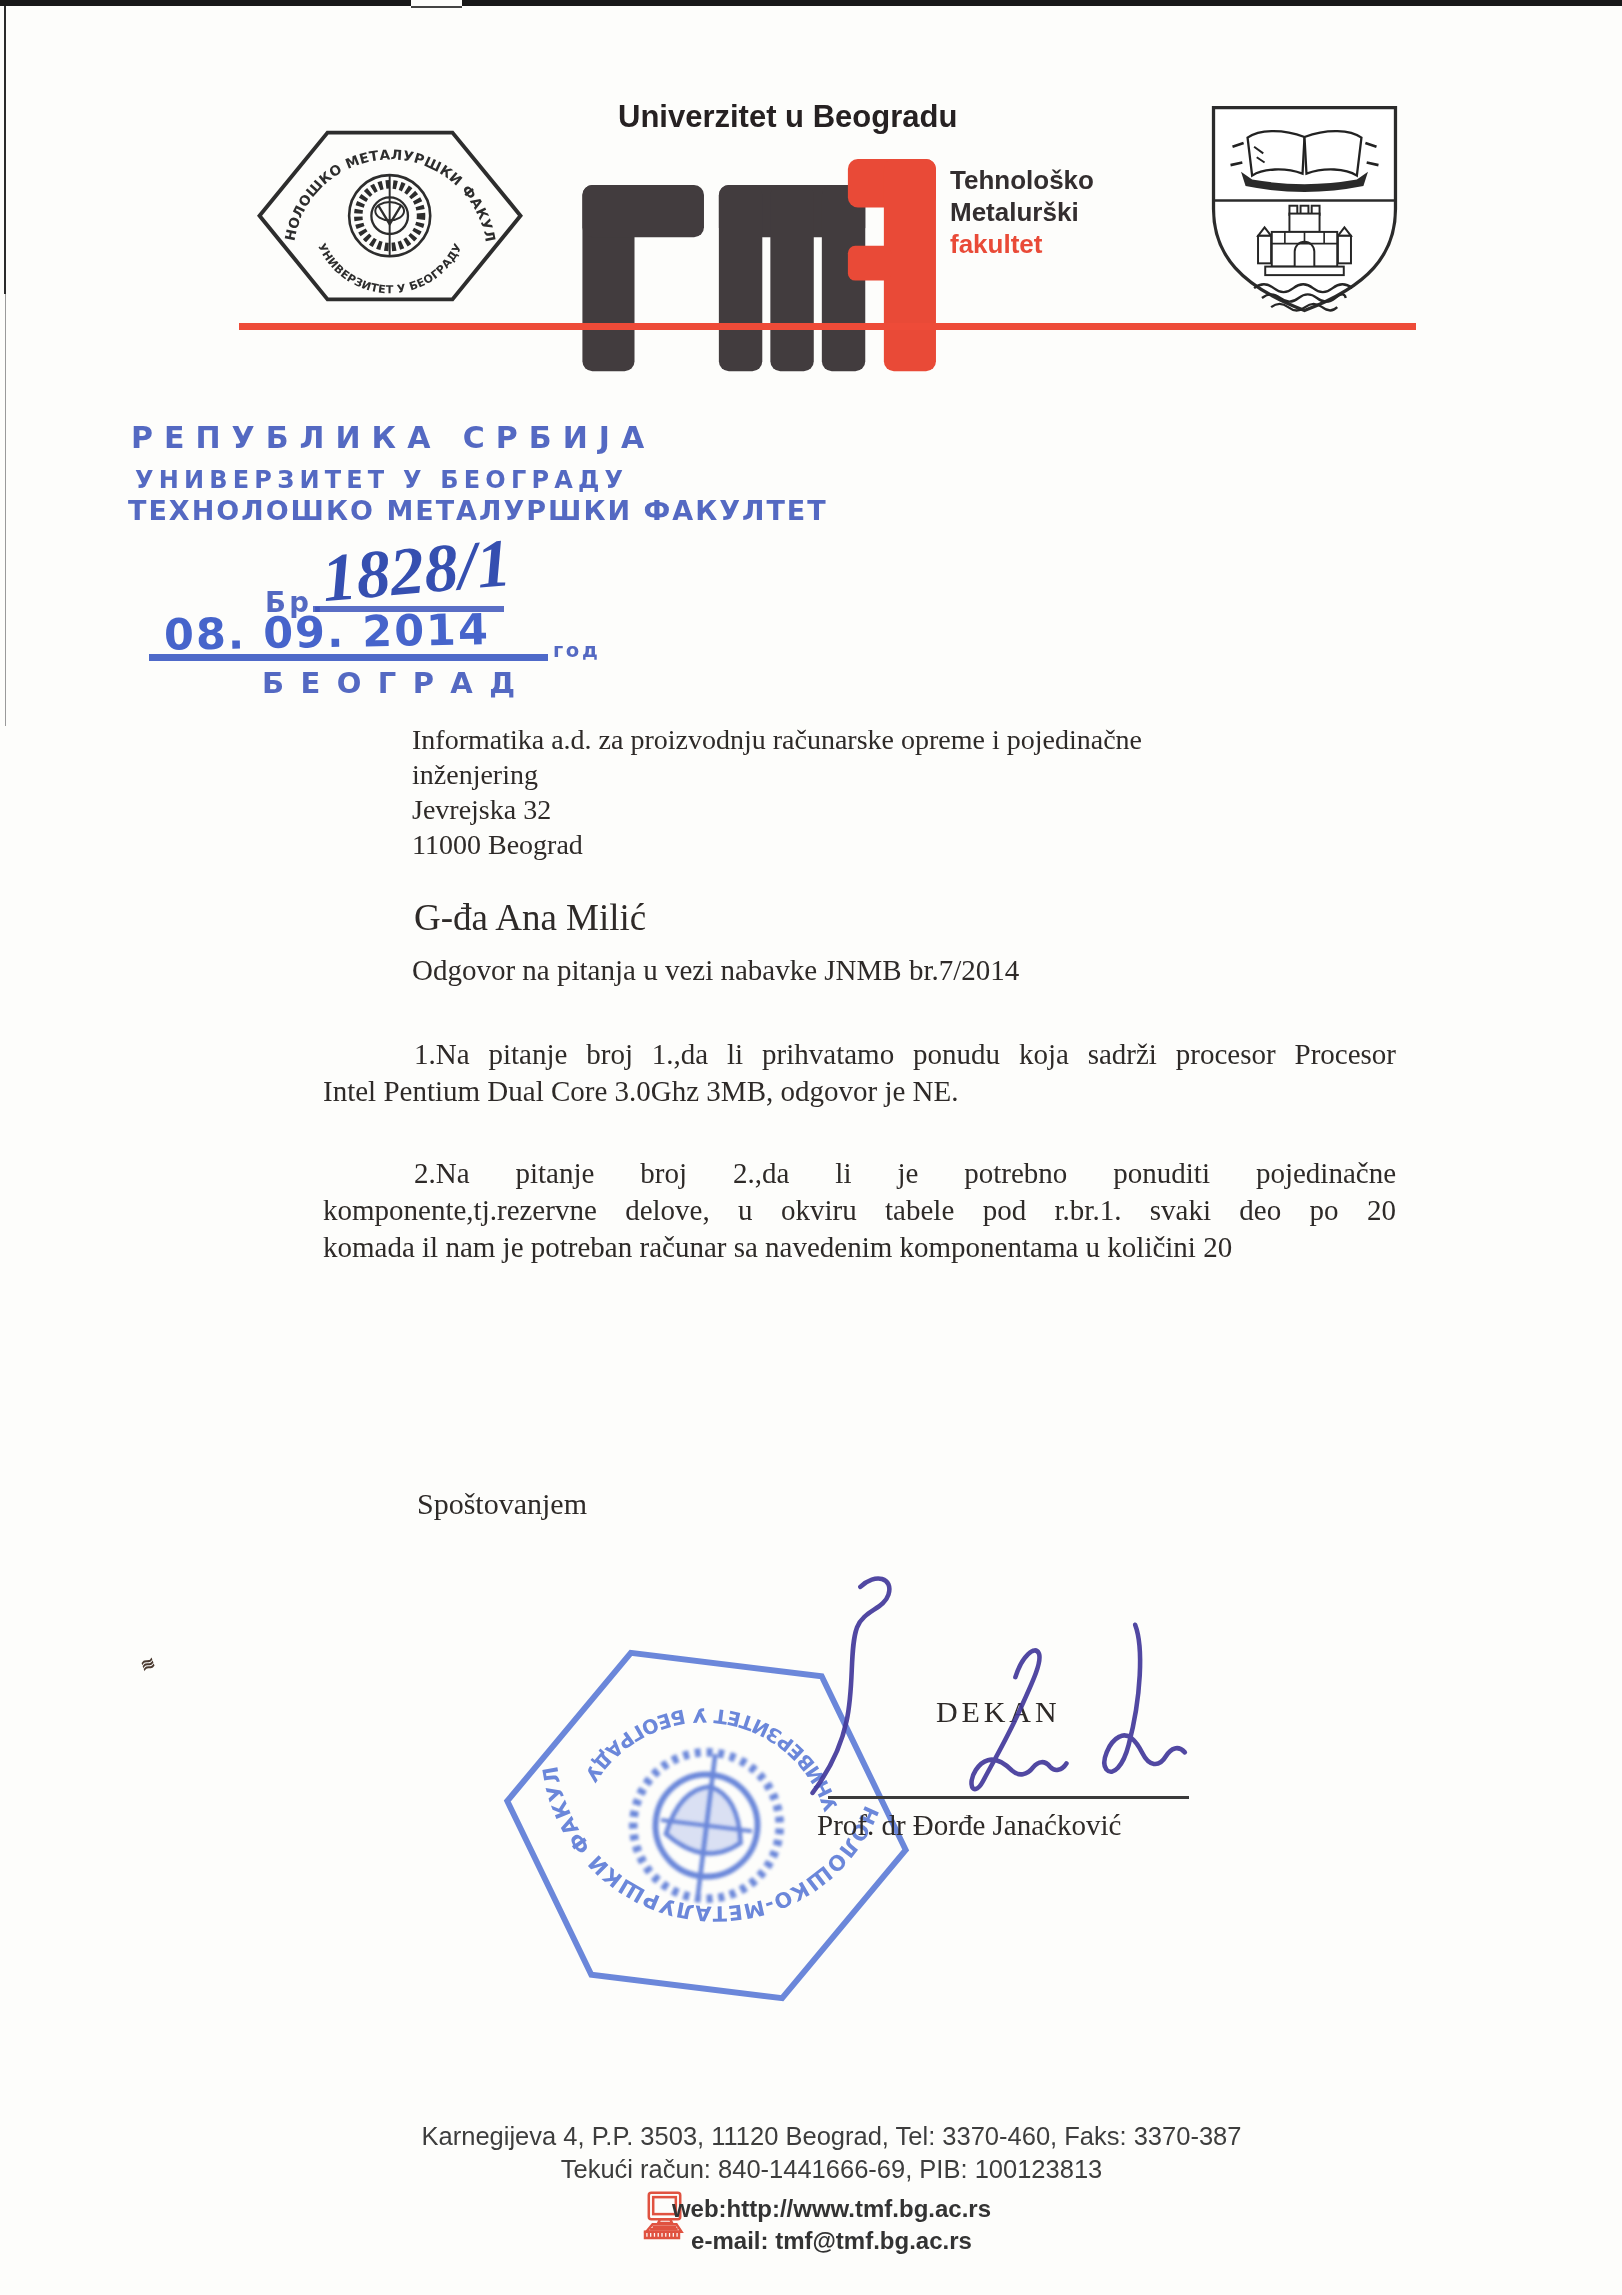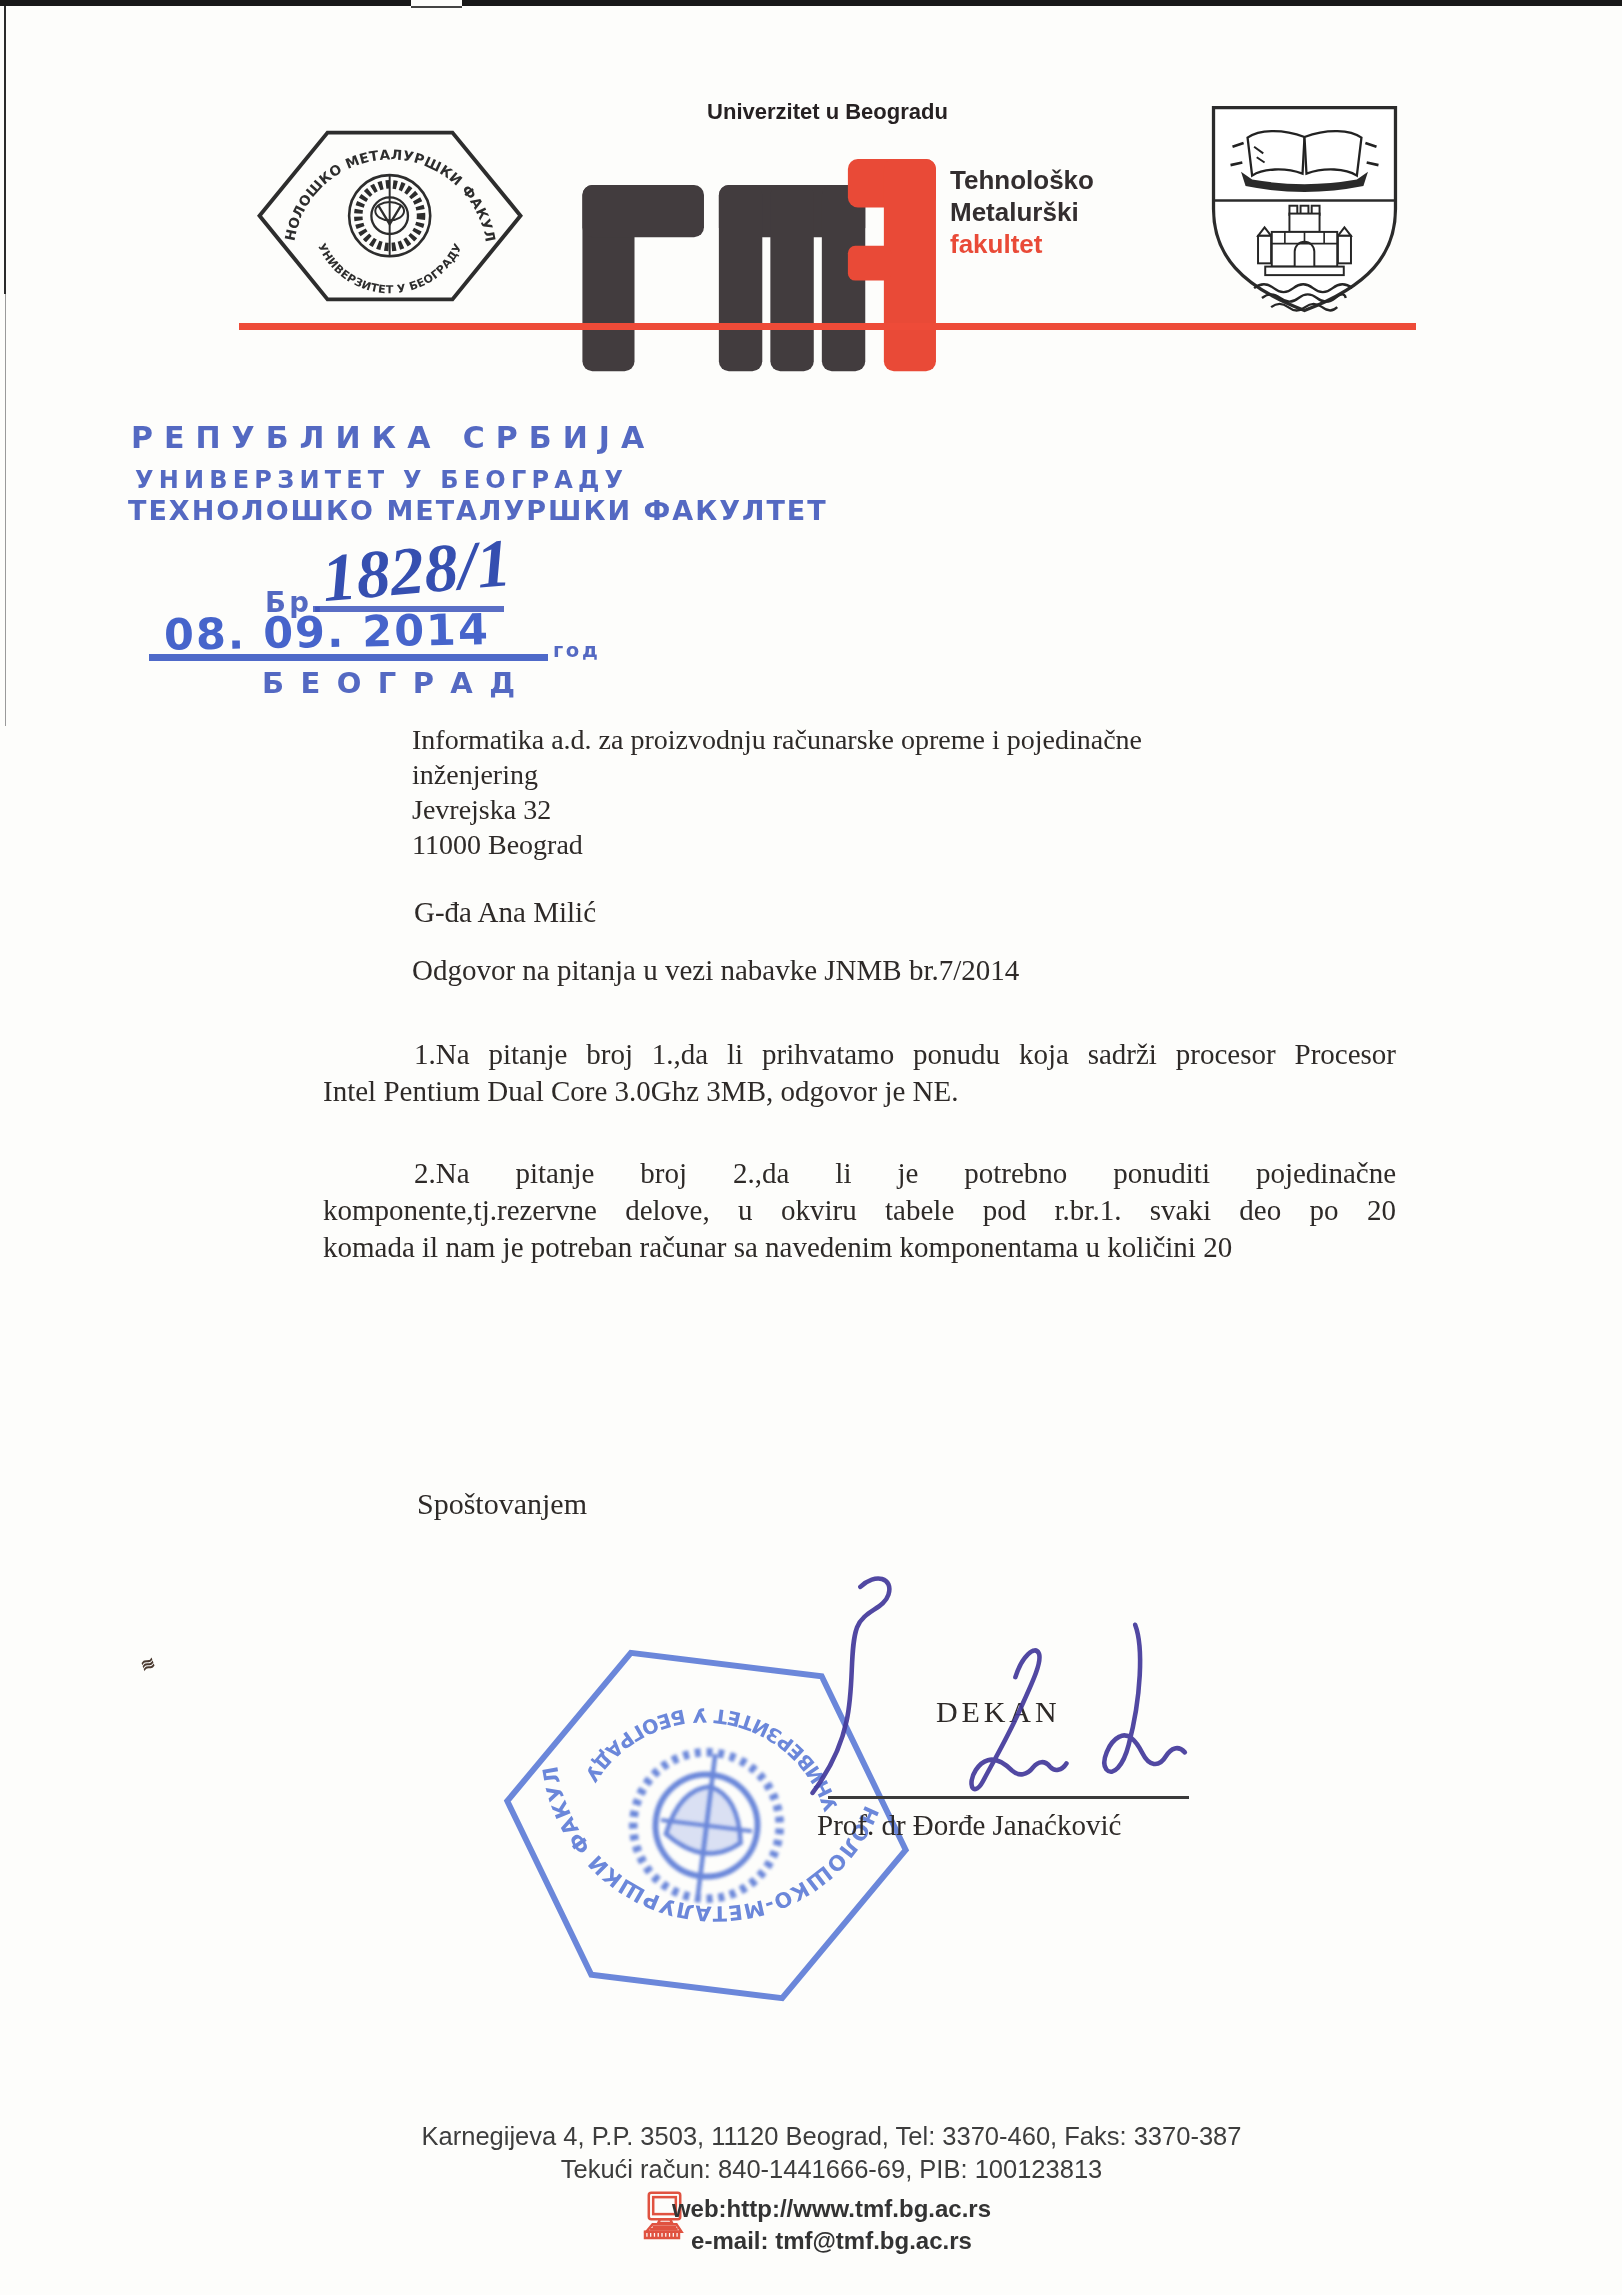--- a/index.html
+++ b/index.html
@@ -5,43 +5,43 @@
   html,body{margin:0;padding:0;}
   body{width:1623px;height:2295px;position:relative;background:#fdfdfb;overflow:hidden;
        font-family:"Liberation Serif","DejaVu Serif",serif;color:#2e2a28;}
   .abs{position:absolute;}
   
   .scan-top{left:0;top:0;width:1623px;height:5.9px;background:#191919;}
   .scan-top-notch{left:411px;top:0;width:51px;height:5.9px;background:#fdfdfb;border-bottom:2px solid #444;}
   .scan-left{left:3.9px;top:5.9px;width:2.6px;height:288px;background:#2a2a2a;}
   .scan-left2{left:4.6px;top:294px;width:1.3px;height:432px;background:#9a9a9a;}
   
-  .uni-title{left:618px;top:99px;width:419px;text-align:center;
-    font-family:"Liberation Sans","DejaVu Sans",sans-serif;font-weight:bold;font-size:22px;color:#262122;}
+  .uni-title{left:618px;top:99px;width:419px;text-align:left;
+    font-family:"Liberation Sans","DejaVu Sans",sans-serif;font-weight:bold;font-size:31px;color:#262122;}
   .fac-block{left:950px;top:164px;font-family:"Liberation Sans","DejaVu Sans",sans-serif;
     font-weight:bold;font-size:26px;line-height:32px;color:#332e2f;}
   .fac-block .red{color:#e94a37;}
   .red-rule{left:239px;top:323px;width:1177px;height:7.2px;background:#ee4b38;}
   
   .stampblue{font-family:"DejaVu Sans","Liberation Sans",sans-serif;font-weight:bold;color:#3d55bb;opacity:.88;}
   .st-l1{left:131px;top:420px;font-size:30px;letter-spacing:11px;}
   .st-l2{left:135px;top:466px;font-size:24px;letter-spacing:5.2px;}
   .st-l3{left:128px;top:495px;font-size:27px;letter-spacing:2px;}
   .st-br{left:265px;top:586px;font-size:27.5px;letter-spacing:3.3px;}
   .st-num{left:322px;top:531px;font-size:68px;color:#2b46ad;font-family:"Liberation Serif",serif;
           font-style:italic;transform:rotate(-5deg);font-weight:bold;opacity:.95;}
   .st-line1{left:313px;top:606px;width:191px;height:5.9px;background:#3d55bb;opacity:.85;}
   .st-date{left:164px;top:607px;font-size:43px;letter-spacing:2px;transform:rotate(-1deg);color:#2d50c5;}
   .st-line2{left:149px;top:654px;width:399px;height:6.5px;background:#3050c0;opacity:.85;}
   .st-god{left:553px;top:639px;font-size:19.6px;letter-spacing:2.6px;color:#3d55bb;}
   .st-city{left:262px;top:666px;font-size:29px;letter-spacing:16.4px;}
   
   .serifblk{font-size:28px;line-height:35px;}
   .recipient{left:412px;top:722px;width:982px;}
-  .salutation{left:414px;top:896px;font-size:29px;}
+  .salutation{left:414px;top:896px;font-size:37px;}
   .subject{left:412px;top:954px;font-size:29px;}
   .para{width:1073px;font-size:29px;line-height:37px;}
   .p1{left:323px;top:1036px;}
   .p2{left:323px;top:1155px;}
   .line{white-space:nowrap;text-align-last:justify;}
   .para .line:first-child{text-indent:91px;}
   .para .line:last-child{text-align-last:left;}
   .plain .line{text-align-last:left;}
   .closing{left:417px;top:1487px;font-size:30px;}
   

